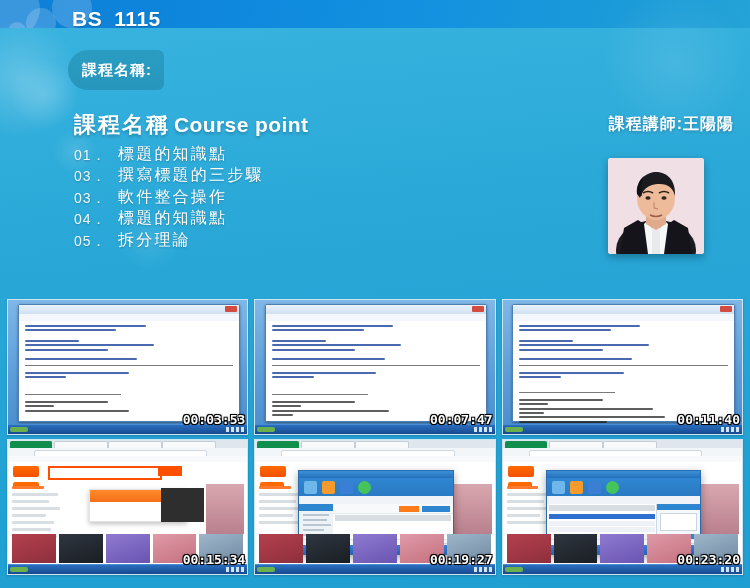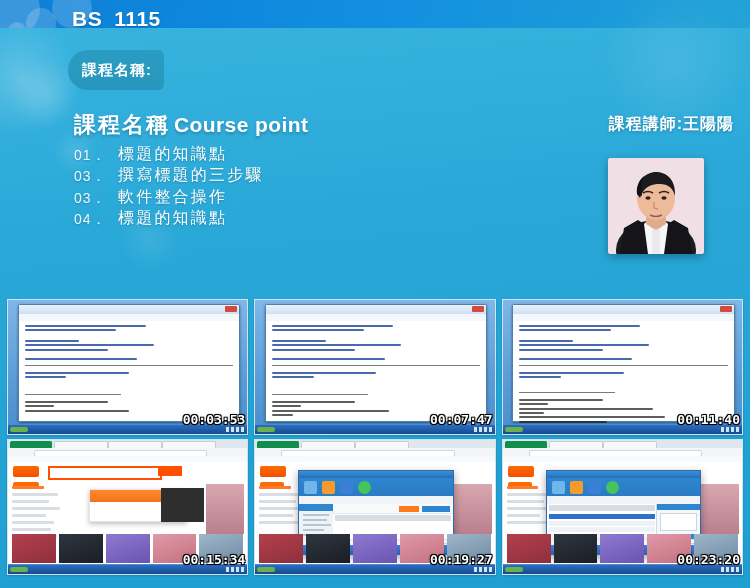--- a/index.html
+++ b/index.html
@@ -242,20 +242,24 @@
       <span class="txt">撰寫標題的三步驟</span>
     </div>
     <div class="point">
       <span class="num">03．</span>
       <span class="txt">軟件整合操作</span>
     </div>
     <div class="point">
       <span class="num">04．</span>
       <span class="txt">標題的知識點</span>
     </div>
+    <div class="point">
+      <span class="num">05．</span>
+      <span class="txt">拆分理論</span>
+    </div>
   </div>
 
   <div class="grid">
 
     <div class="thumb">
       <div class="thumb-inner win">
         <div class="win-frame">
           <div class="win-tb">
               <span class="close"></span>
             </div>

